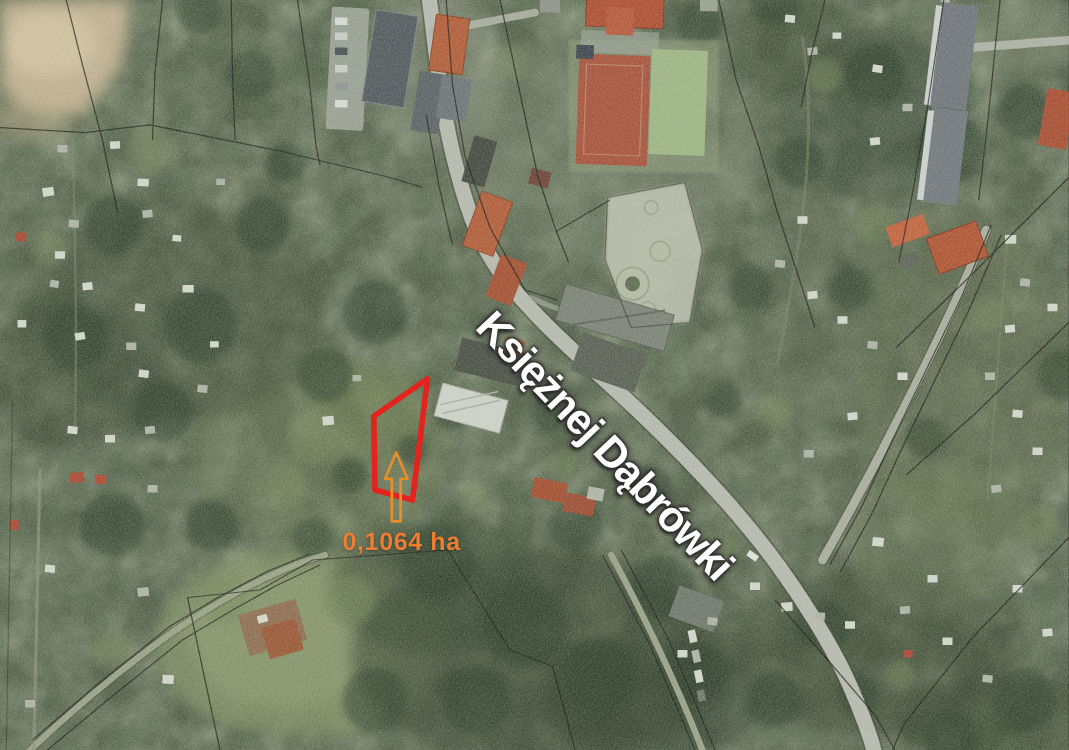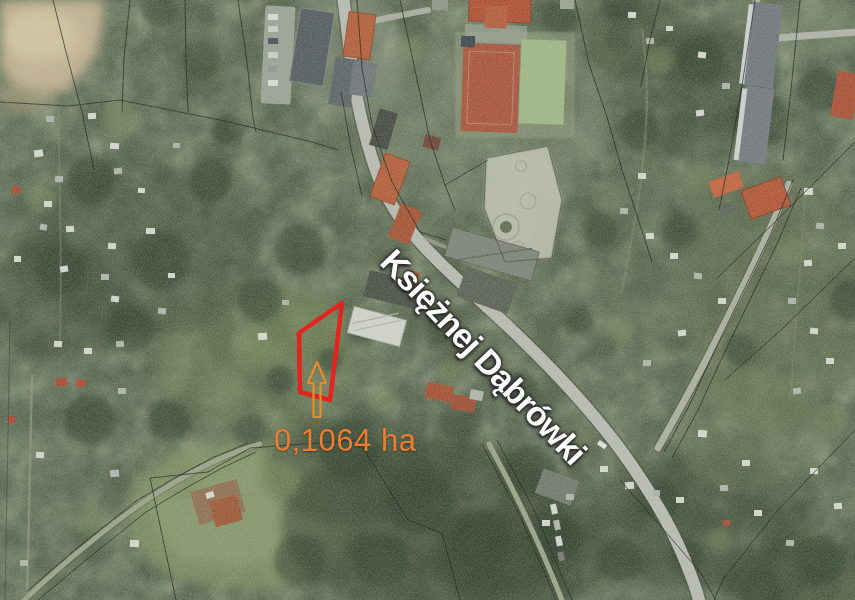--- a/index.html
+++ b/index.html
@@ -15,21 +15,21 @@
     font-size:34px;font-weight:bold;letter-spacing:-1.2px;white-space:nowrap;
     color:var(--street-text,#fff);
     text-shadow:0 0 3px var(--street-text-shadow,#2e2e2e),
                 0 0 6px var(--street-text-shadow,#2e2e2e),
                 1px 2px 3px rgba(25,25,25,.9),
                 -1px -1px 2px rgba(25,25,25,.65);
     user-select:none;
   }
   .area-label{
     position:absolute;left:274px;top:423px;
-    font-size:31px;font-weight:normal;letter-spacing:.5px;white-space:nowrap;
+    font-size:20px;font-weight:bold;letter-spacing:.5px;white-space:nowrap;
     color:var(--area-text,#ed7d31);
     text-shadow:0 1px 2px rgba(0,0,0,.35);
     user-select:none;
   }
 </style>
 </head>
 <body>
 
 <div class="viewport">
 

